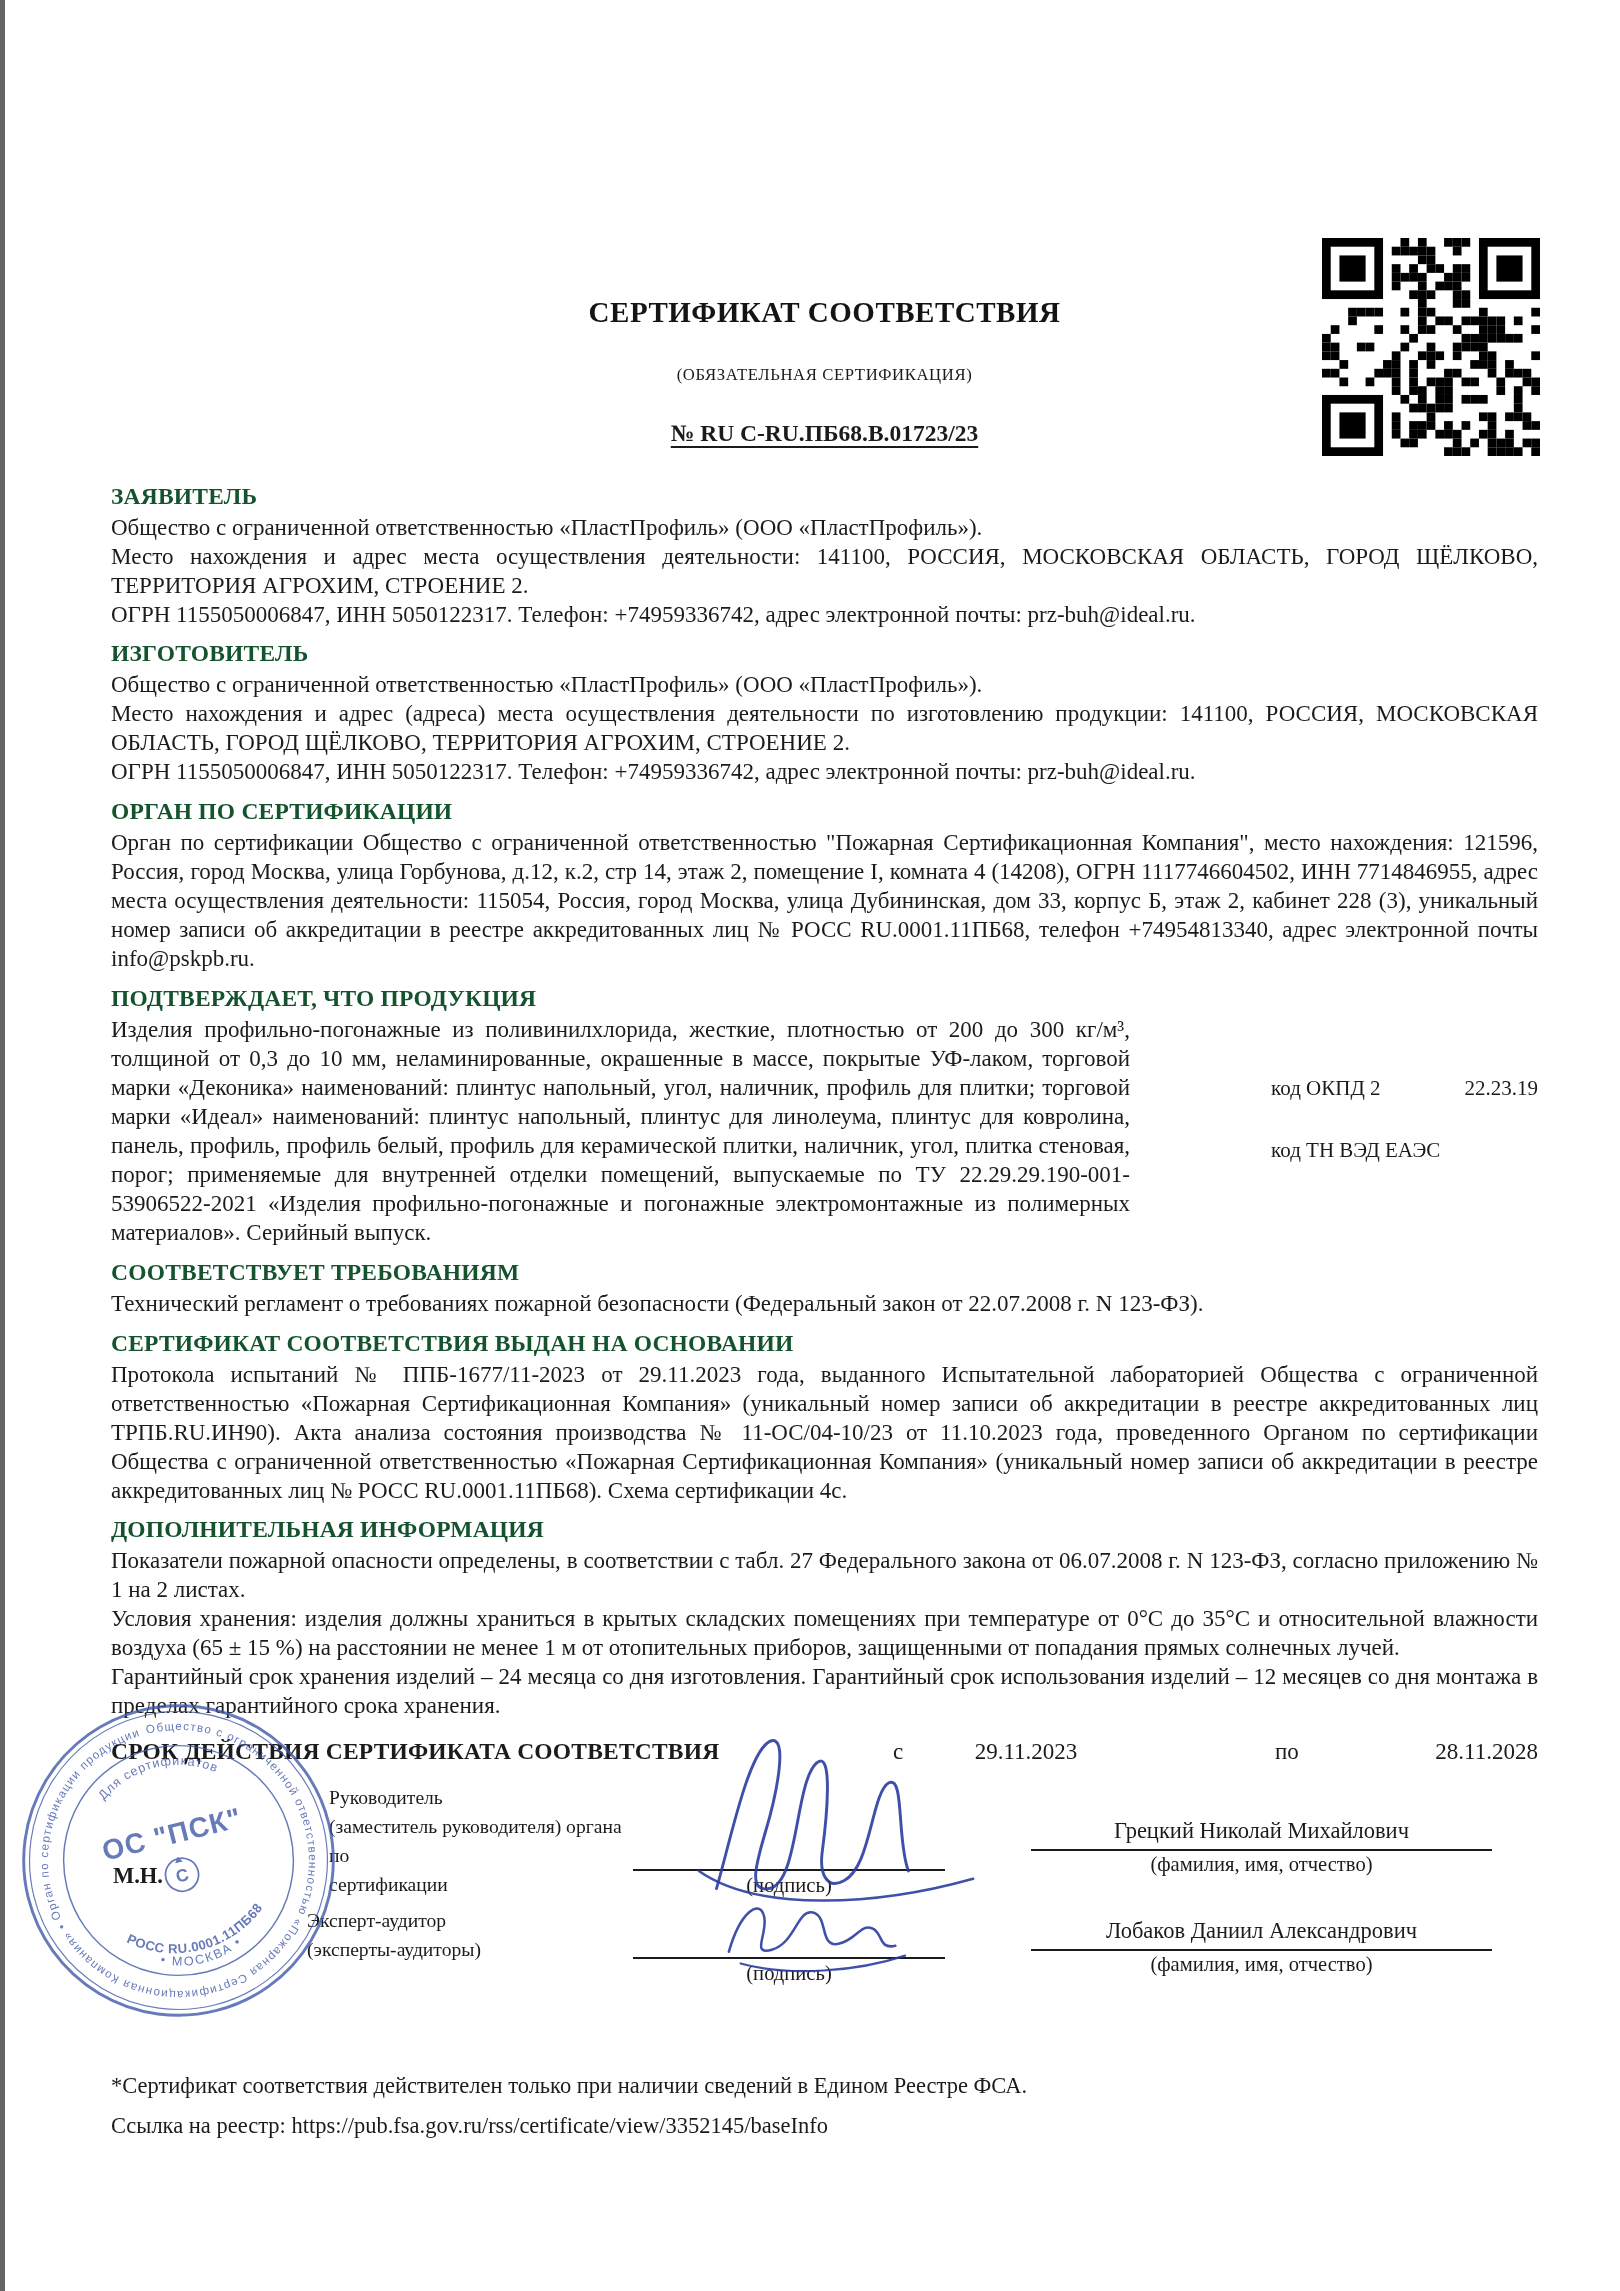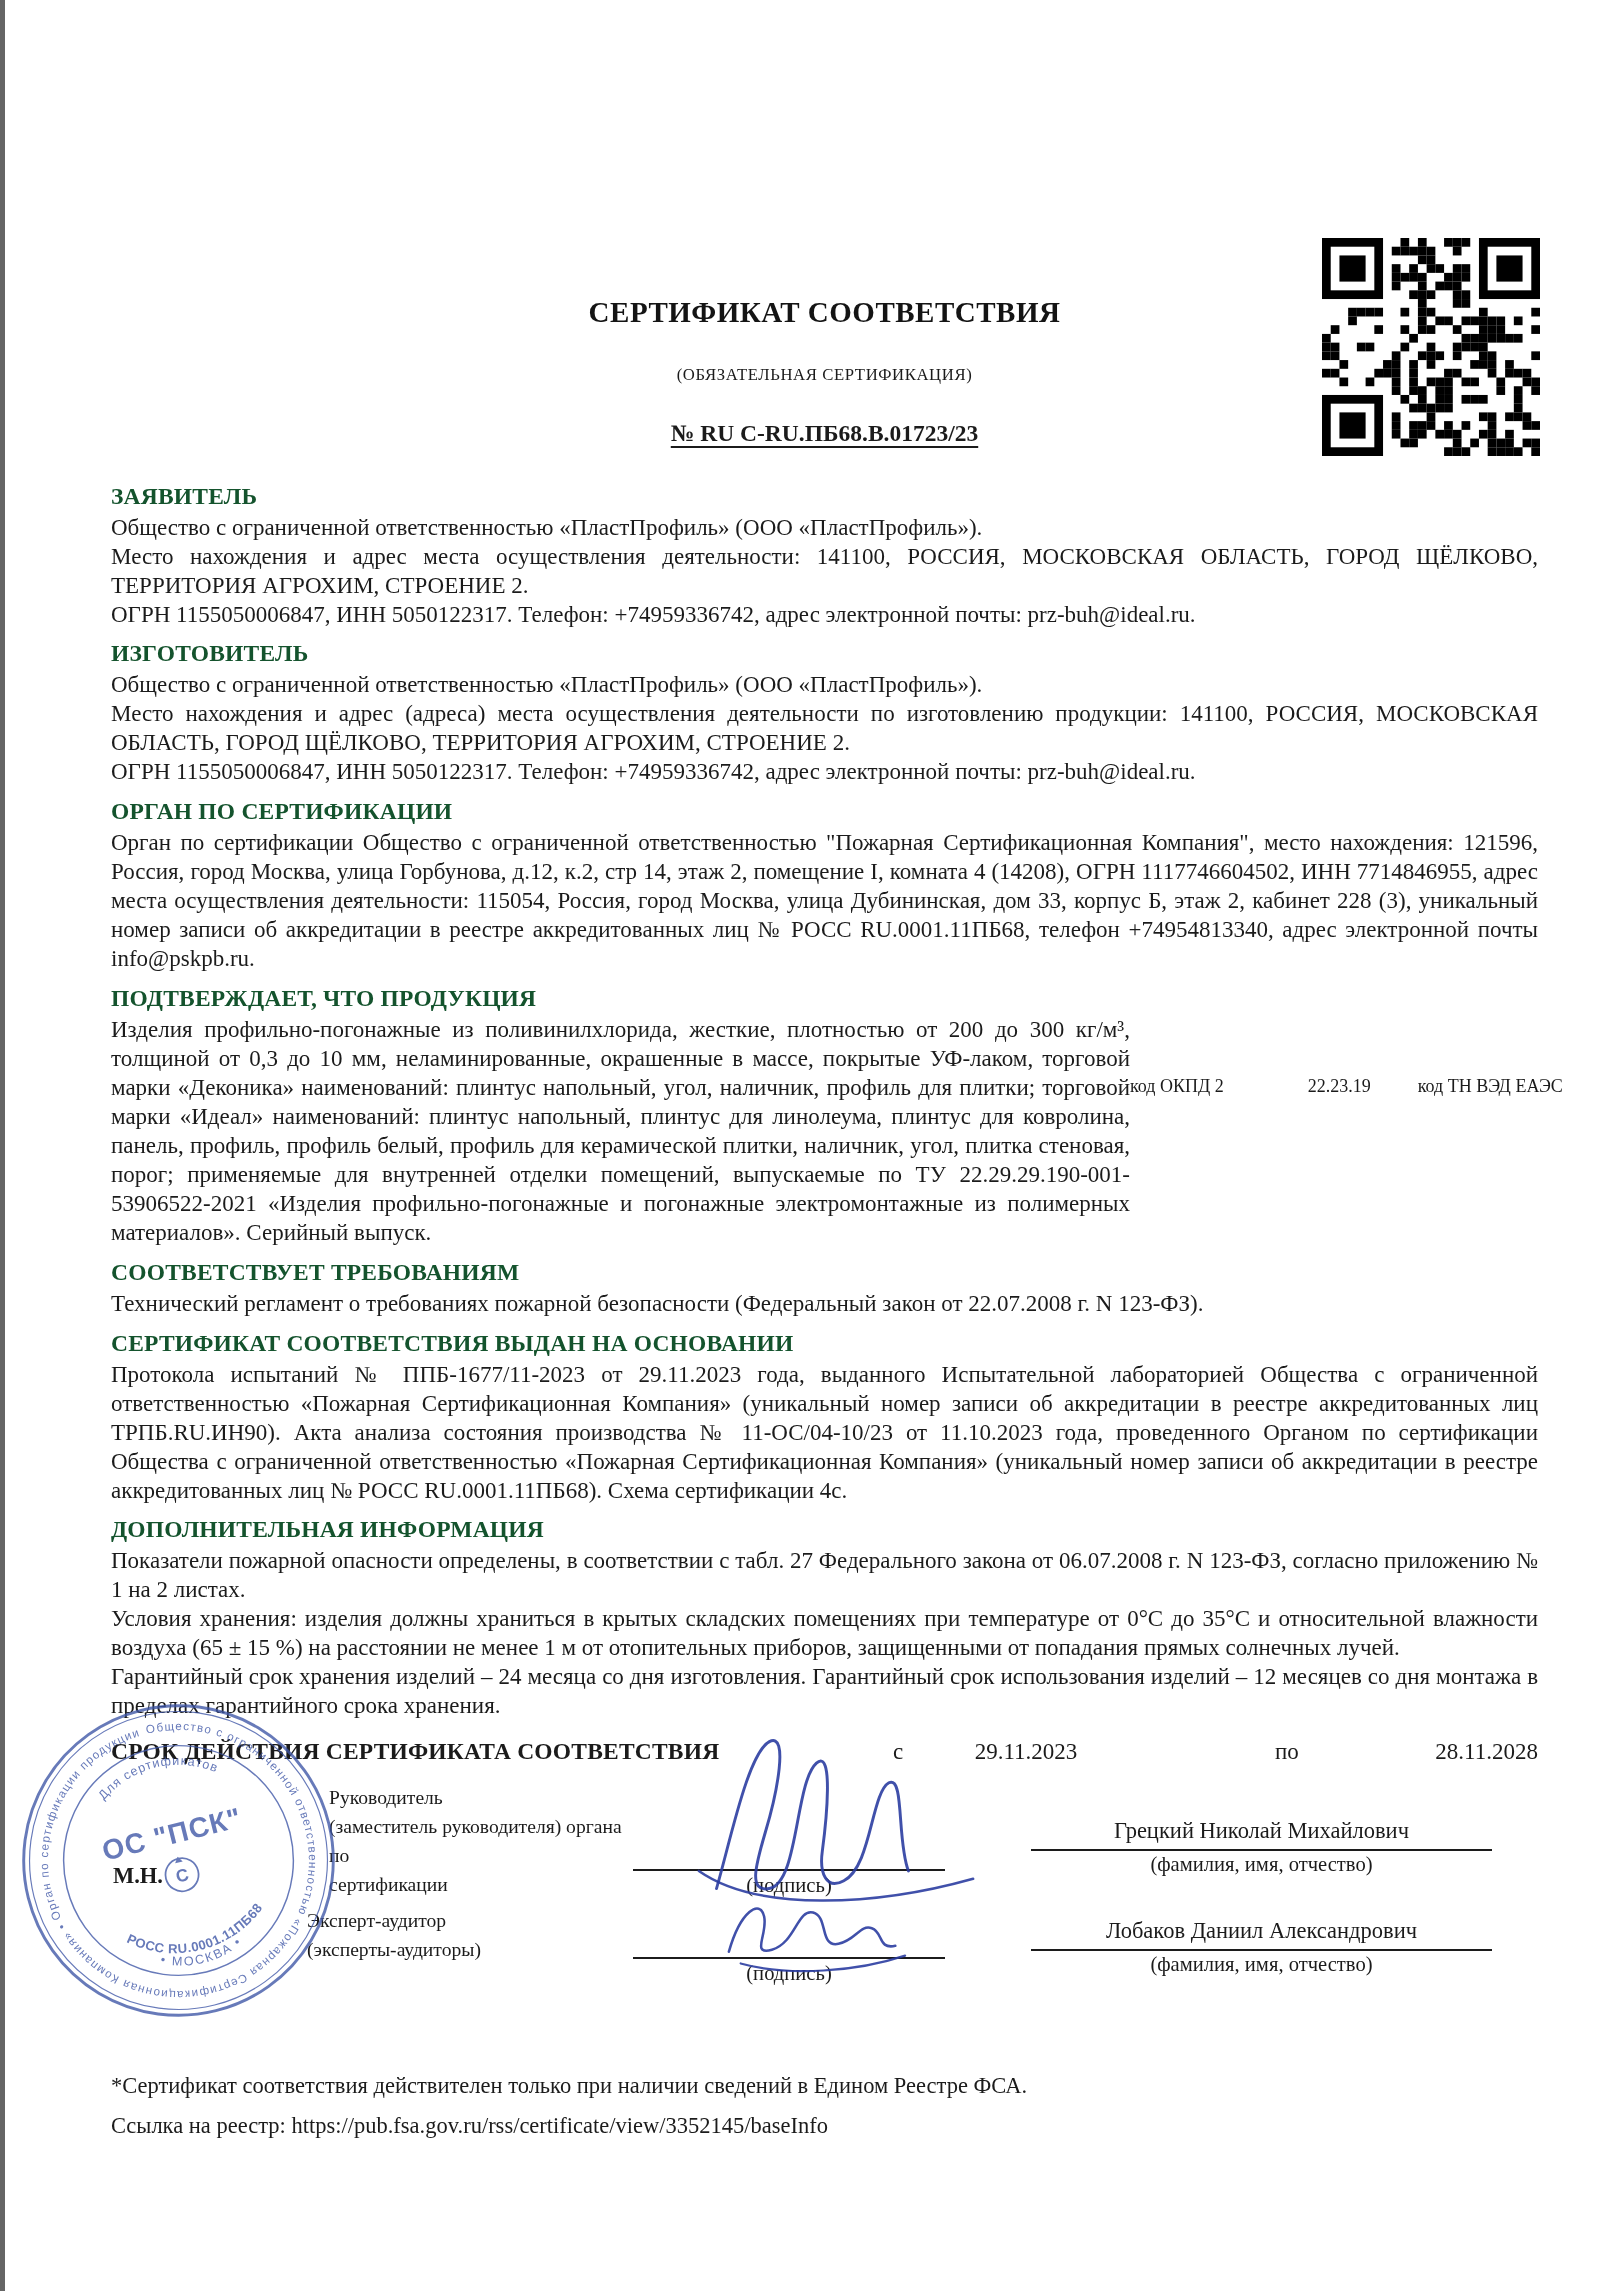--- a/index.html
+++ b/index.html
@@ -26,21 +26,21 @@
             text-decoration:underline; text-underline-offset:4.9px; }
 
   
   .sections { margin-top:33px; }
   section { margin-top:9.8px; }
   h2 { font-size:23.5px; font-weight:bold; line-height:30px; margin-bottom:2px; letter-spacing:0.2px; color:#14532d; }
   p.body { font-size:23px; line-height:29px; text-align:justify; }
 
   .product-row { display:flex; align-items:flex-start; }
   .product-text { width:1019px; flex:0 0 1019px; }
-  .codes { margin-left:auto; padding-top:61px; display:flex; flex-direction:row; gap:47px; font-size:18px; }
+  .codes { margin-left:auto; padding-top:61px; display:flex; flex-direction:column; gap:37px; font-size:21px; }
   .code-line { display:flex; white-space:nowrap; }
   .code-line .code-val { margin-left:84px; }
 
   
   .validity { display:flex; align-items:baseline; margin-top:17.6px; font-size:23px;justify-content:space-between; }
   .v-head { font-size:23.5px; font-weight:bold; letter-spacing:0.2px; }
   .v-from { margin-left:145px; }
   .v-date { margin-left:43px; }
   .v-to   { margin-left:169px; }
   .v-date2{ margin-left:108px; }

